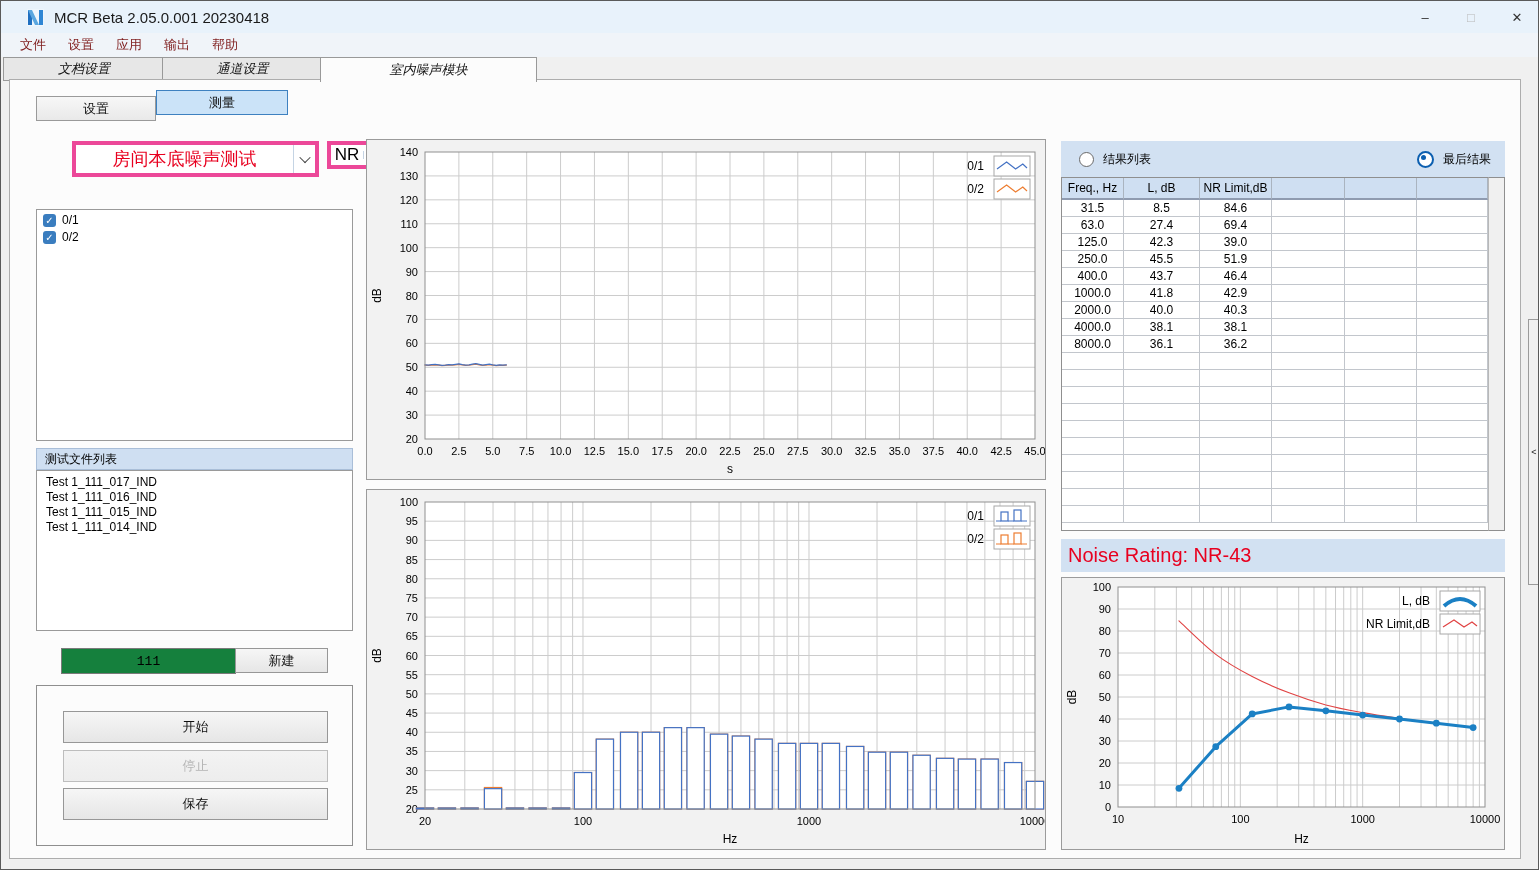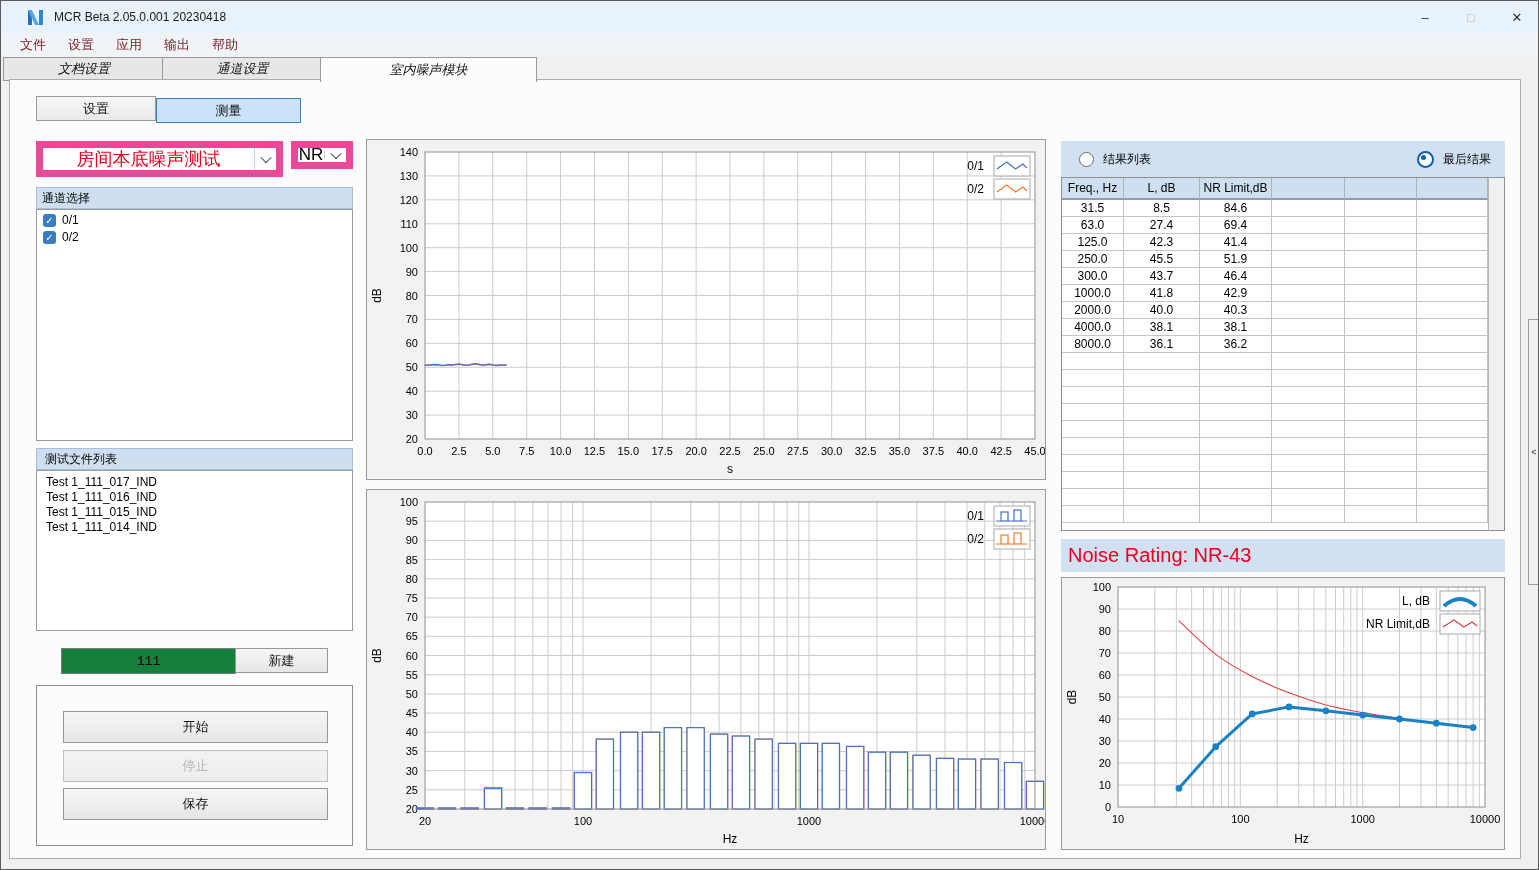--- a/index.html
+++ b/index.html
@@ -1,37 +1,37 @@
 <!DOCTYPE html>
 <html><head>
 <meta charset="utf-8">
 <style>
   html,body{margin:0;padding:0;}
   body{font-family:"Liberation Sans","DejaVu Sans",sans-serif;background:#d9d9d9;}
   #win{position:relative;width:1539px;height:870px;background:#f0f0f0;overflow:hidden;border:1px solid #5a5a5a;box-sizing:border-box;}
   .abs{position:absolute;box-sizing:border-box;}
   
   #titlebar{left:0;top:0;width:1539px;height:32px;background:#e8f2fb;display:flex;align-items:center;}
-  #title-text{font-size:12px;color:#1a1a1a;margin-left:10px;}
+  #title-text{font-size:15px;color:#1a1a1a;margin-left:10px;}
   #logo{margin-left:26px;width:17px;height:17px;}
   .wbtn{width:46px;height:32px;display:flex;align-items:center;justify-content:center;font-size:13px;color:#333;}
   #winbtns{position:absolute;right:0;top:0;display:flex;}
   
   #menubar{left:0;top:32px;width:1539px;height:24px;background:#f0f4f9;display:flex;align-items:center;padding-left:8px;}
   .menu-item{font-size:13px;color:#7f1d1d;padding:3px 11px;}
   
   #tabstrip{left:0;top:56px;width:1539px;height:23px;background:#f0f0f0;font-style:italic;}
   .tab{position:absolute;top:0;height:22px;background:#e7e7e7;border:1px solid #999;display:flex;align-items:center;justify-content:center;font-size:13px;color:#111;}
   .tab.active{background:#fcfcfc;height:24px;border-bottom:none;z-index:5;}
   #content{left:8px;top:78px;width:1512px;height:780px;background:#fcfcfc;border:1px solid #adadad;}
   
   .subtab{position:absolute;height:25px;display:flex;align-items:center;justify-content:center;font-size:13px;color:#111;background:linear-gradient(#f7f7f7,#e9e9e9);border:1px solid #9a9a9a;}
   .subtab.active{background:#cbe3f8;border:1px solid #3e81c0;}
   
-  .combo{background:#fff;border:7px solid #ec4899;display:flex;align-items:stretch;}
+  .combo{background:#fff;border:4px solid #ec4899;display:flex;align-items:stretch;margin-left:36px;}
   .combo .val{flex:1;display:flex;align-items:center;justify-content:center;}
   .combo .arrowbox{width:21px;border-left:1px solid #c5d4e4;display:flex;align-items:center;justify-content:center;}
   .chev{width:7px;height:7px;border-right:1.6px solid #444;border-bottom:1.6px solid #444;transform:rotate(45deg) translate(-1px,-1px);}
   .sec-head{background:#cfdff2;border:1px solid #a9bed8;font-size:12px;color:#000;display:flex;align-items:center;padding-left:5px;}
   .listbox{background:#fff;border:1px solid #9a9a9a;overflow:hidden;}
   .chk-row{display:flex;align-items:center;gap:6px;padding:3px 0 0 6px;font-size:12px;}
   .chkbox{width:13px;height:13px;background:#3a7dbf;border-radius:3px;color:#fff;font-size:10px;line-height:13px;text-align:center;}
   .file-item{font-size:12px;color:#000;padding:1px 0 0 9px;line-height:14px;}
   .btn{display:flex;align-items:center;justify-content:center;font-size:13px;color:#111;background:linear-gradient(#f6f6f6,#e6e6e6);border:1px solid #979797;}
   .btn.disabled{color:#b4b4b4;background:linear-gradient(#f3f3f3,#ededed);border-color:#bdbdbd;}
@@ -83,36 +83,35 @@
 
   <div id="tabstrip" class="abs">
     <div class="tab" style="left:2px;width:160px;">文档设置</div>
     <div class="tab" style="left:161px;width:159px;">通道设置</div>
     <div class="tab active" style="left:319px;width:215px;">室内噪声模块</div>
   </div>
 
   <div id="content" class="abs"></div>
 
   <div class="subtab abs" style="left:35px;top:95px;width:120px;">设置</div>
-  <div class="subtab active abs" style="left:155px;top:97px;width:145px;">测量</div>
+  <div class="subtab active abs" style="left:155px;top:89px;width:132px;">测量</div>
 
   <div class="combo abs" style="left:35px;top:140px;width:247px;height:36px;">
     <div class="val" style="font-family:'Liberation Serif','DejaVu Serif',serif;font-size:18px;color:#e8001f;">房间本底噪声测试</div>
     <div class="arrowbox">
         <span class="chev"></span>
       </div>
   </div>
   <div class="combo abs" style="left:290px;top:140px;width:62px;height:28px;align-items:center;">
     <div class="val" style="font-size:17px;color:#000;">NR</div>
     <div class="arrowbox">
         <span class="chev"></span>
       </div>
   </div>
 
-  <div class="sec-head abs" style="left:35px;top:186px;width:317px;height:22px;">通道选择</div>
   <div class="listbox abs" style="left:35px;top:208px;width:317px;height:232px;" id="channel-list">
       <div class="chk-row">
         <span class="chkbox">✓</span>
         <span>0/1</span>
       </div>
       <div class="chk-row">
         <span class="chkbox">✓</span>
         <span>0/2</span>
       </div>
     </div>
@@ -377,35 +376,35 @@
         <div class="td">63.0</div>
         <div class="td">27.4</div>
         <div class="td">69.4</div>
         <div class="td"></div>
         <div class="td"></div>
         <div class="td"></div>
       </div>
       <div class="tgrid">
         <div class="td">125.0</div>
         <div class="td">42.3</div>
-        <div class="td">41.4</div>
+        <div class="td">39.0</div>
         <div class="td"></div>
         <div class="td"></div>
         <div class="td"></div>
       </div>
       <div class="tgrid">
         <div class="td">250.0</div>
         <div class="td">45.5</div>
         <div class="td">51.9</div>
         <div class="td"></div>
         <div class="td"></div>
         <div class="td"></div>
       </div>
       <div class="tgrid">
-        <div class="td">300.0</div>
+        <div class="td">400.0</div>
         <div class="td">43.7</div>
         <div class="td">46.4</div>
         <div class="td"></div>
         <div class="td"></div>
         <div class="td"></div>
       </div>
       <div class="tgrid">
         <div class="td">1000.0</div>
         <div class="td">41.8</div>
         <div class="td">42.9</div>

